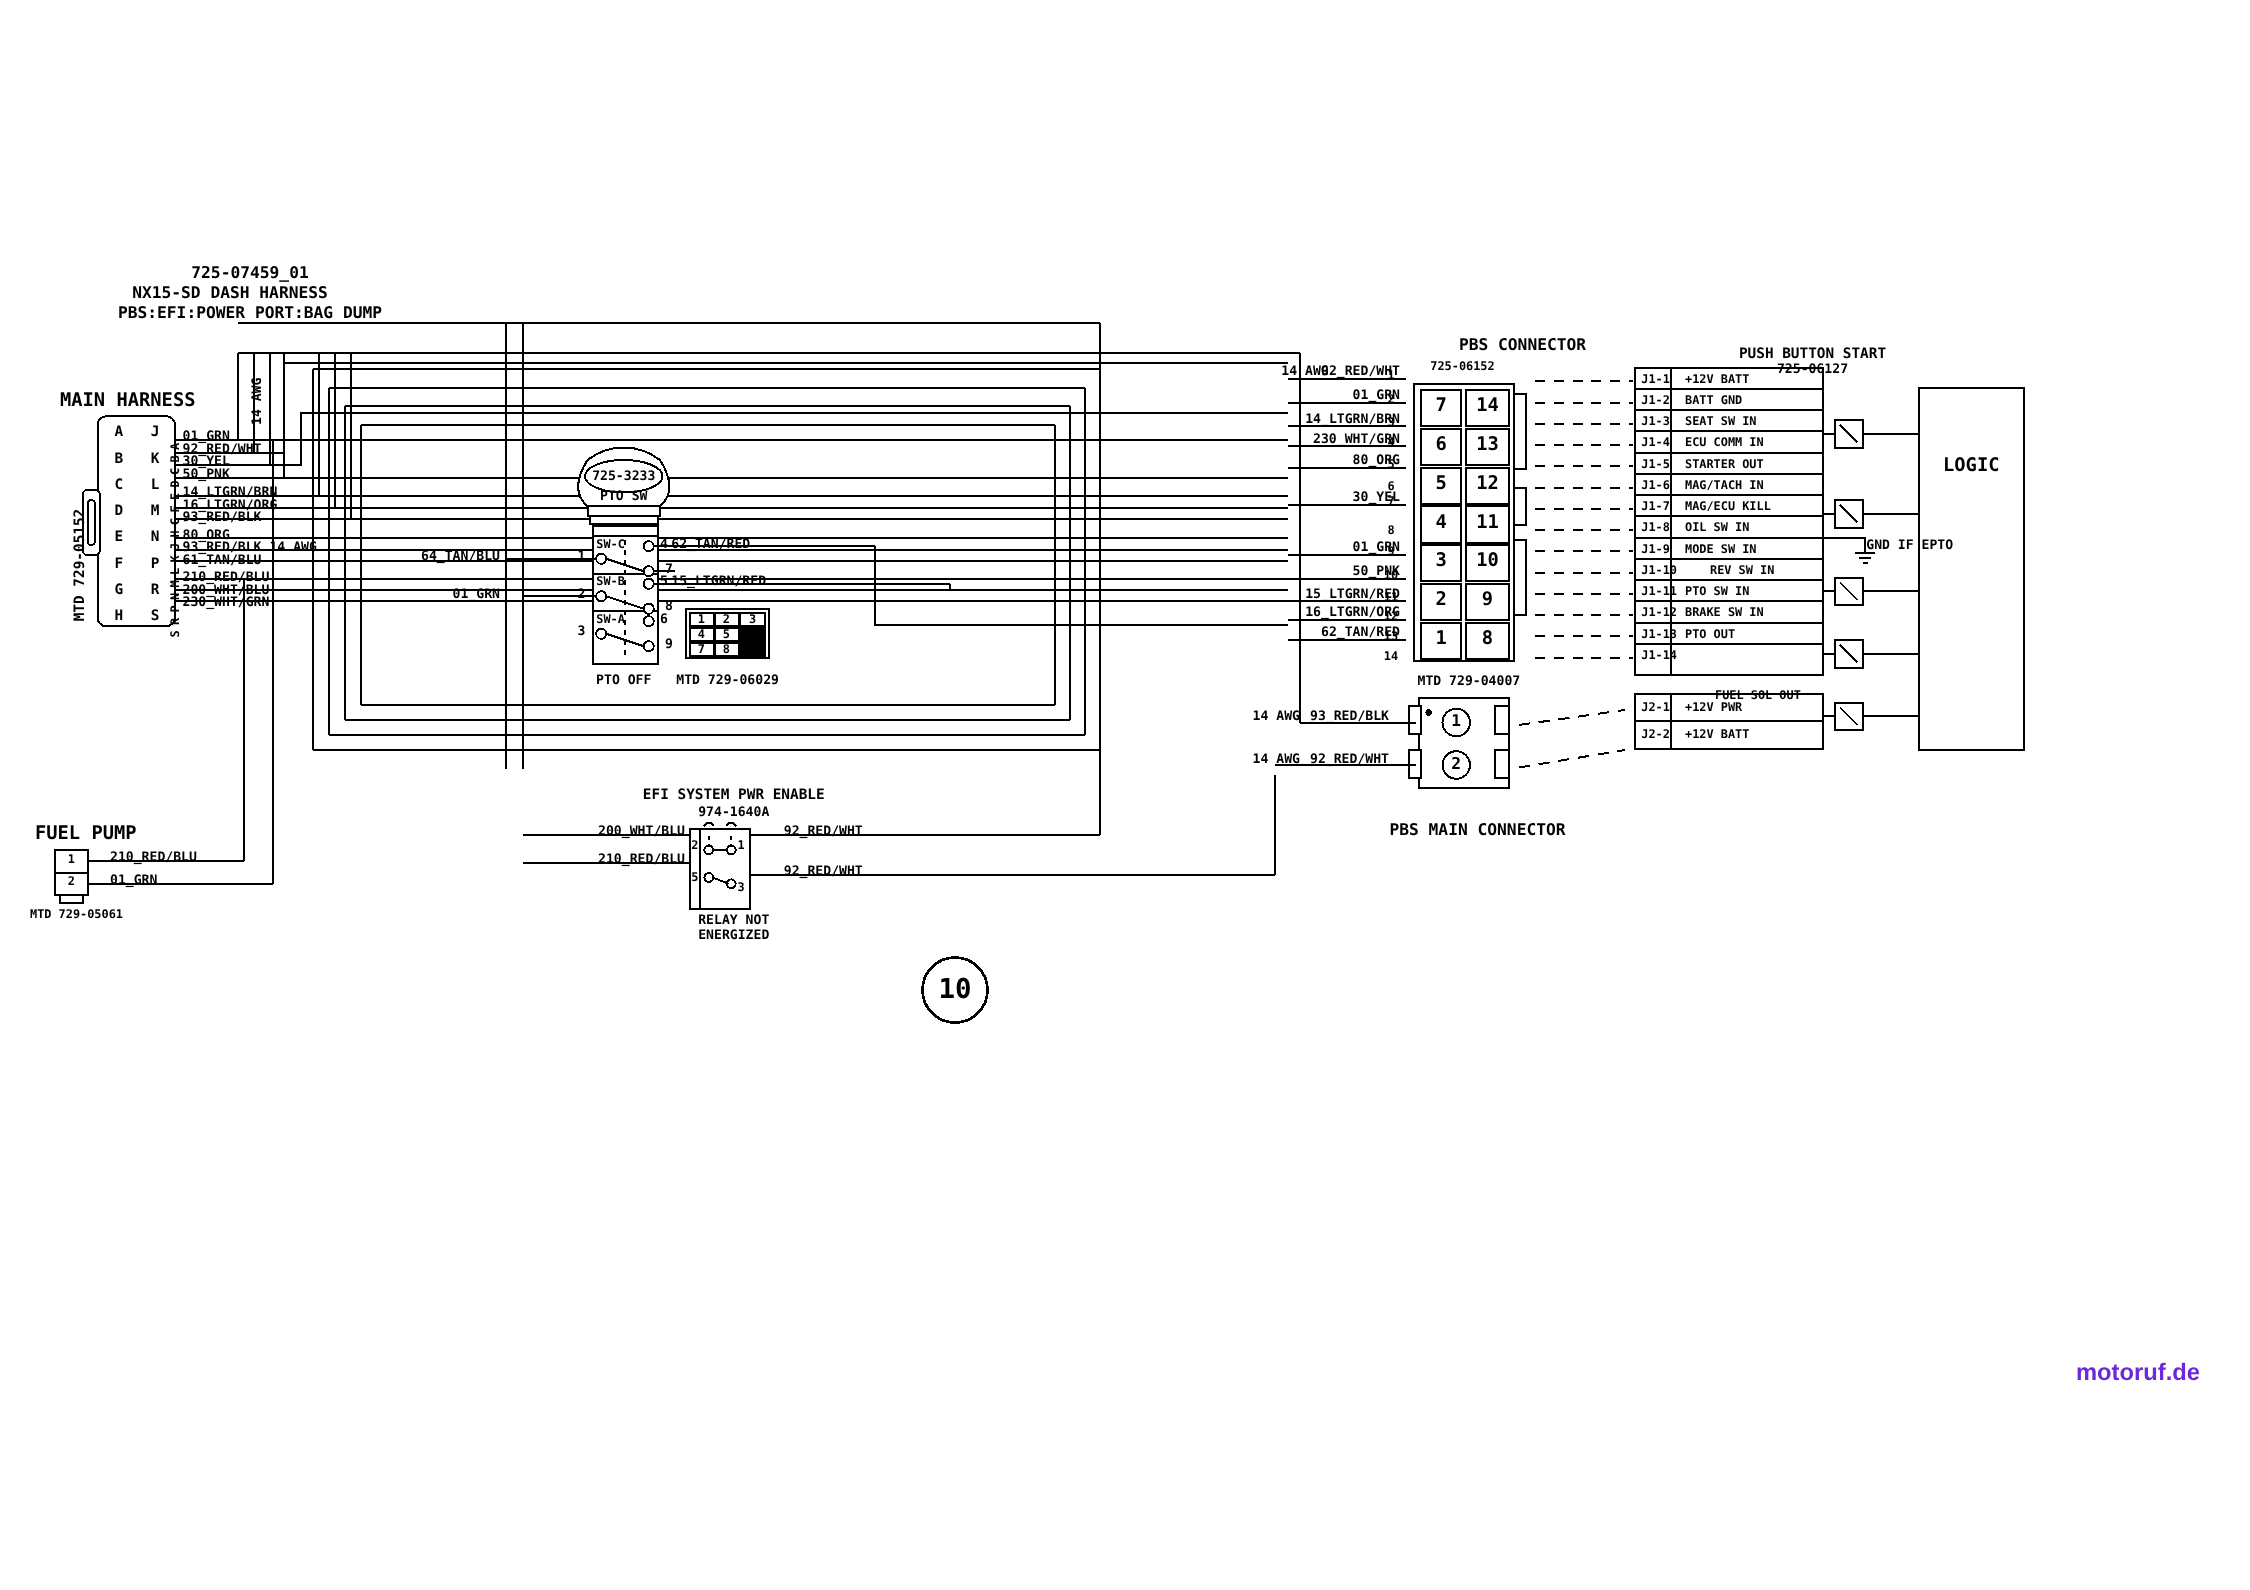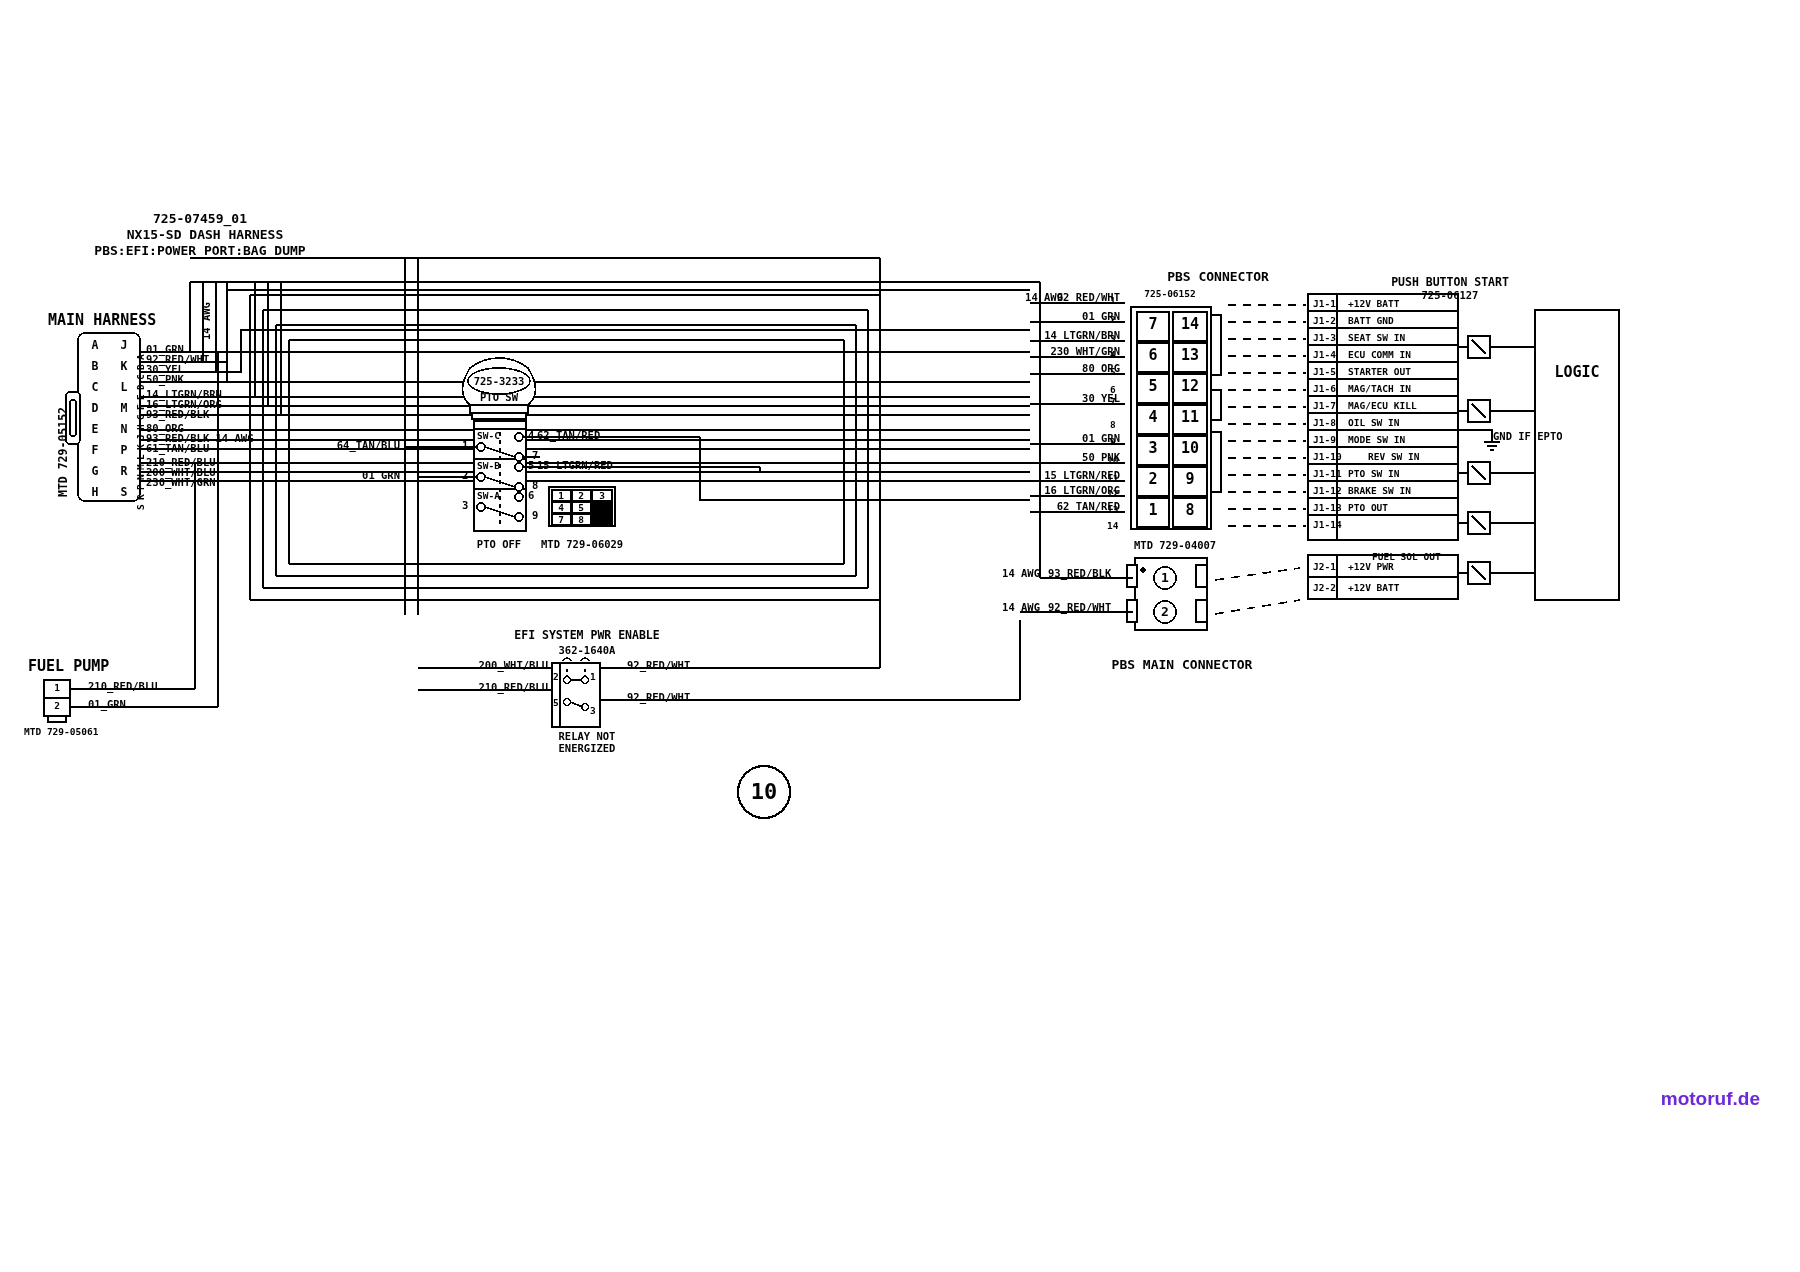--- a/index.html
+++ b/index.html
@@ -294,21 +294,21 @@
       <path d="M1484 442 L1500 442"></path>
       <path d="M1487 446 L1497 446"></path>
       <path d="M1490 450 L1494 450"></path>
     </g>
 
     <circle cx="764" cy="792" r="26" fill="#fff" stroke-width="2.2"></circle>
   </g>
 </svg>
 
 <div class="t f12 ctr" style="left:200px;top:212px;">725-07459_01</div>
-<div class="t f12 ctr" style="left:205px;top:228px;">NX15-SD DASH HARNESS</div>
+<div class="t f12 ctr" style="left:184px;top:228px;">NX15-SD DASH HARNESS</div>
 <div class="t f12 ctr" style="left:200px;top:244px;">PBS:EFI:POWER PORT:BAG DUMP</div>
 
 <div class="t f14" style="left:48px;top:313px;">MAIN HARNESS</div>
 <div class="t f11 rot" style="left:58px;top:497px;">MTD 729-05152</div>
 <div class="t f10 rot" style="left:201px;top:340px;">14 AWG</div>
 
 <div class="t f11 ctr" style="left:95px;top:340px;">A</div>
 <div class="t f11 ctr" style="left:95px;top:361px;">B</div>
 <div class="t f11 ctr" style="left:95px;top:382px;">C</div>
 <div class="t f11 ctr" style="left:95px;top:403px;">D</div>
@@ -385,21 +385,21 @@
 
 <div class="t f9 ctr" style="left:561px;top:491px;">1</div>
 <div class="t f9 ctr" style="left:581px;top:491px;">2</div>
 <div class="t f9 ctr" style="left:602px;top:491px;">3</div>
 <div class="t f9 ctr" style="left:561px;top:503px;">4</div>
 <div class="t f9 ctr" style="left:581px;top:503px;">5</div>
 <div class="t f9 ctr" style="left:561px;top:515px;">7</div>
 <div class="t f9 ctr" style="left:581px;top:515px;">8</div>
 
 <div class="t f11 ctr" style="left:587px;top:630px;">EFI SYSTEM PWR ENABLE</div>
-<div class="t f10 ctr" style="left:587px;top:645px;">362-1640A</div>
+<div class="t f10 ctr" style="left:587px;top:645px;">974-1640A</div>
 <div class="t f10 ctr" style="left:587px;top:731px;">RELAY NOT</div>
 <div class="t f10 ctr" style="left:587px;top:743px;">ENERGIZED</div>
 <div class="t f10 rgt" style="left:548px;top:660px;">200_WHT/BLU</div>
 <div class="t f10 rgt" style="left:548px;top:682px;">210_RED/BLU</div>
 <div class="t f10" style="left:627px;top:660px;">92_RED/WHT</div>
 <div class="t f10" style="left:627px;top:692px;">92_RED/WHT</div>
 <div class="t f9" style="left:553px;top:672px;">2</div>
 <div class="t f9" style="left:590px;top:672px;">1</div>
 <div class="t f9" style="left:553px;top:698px;">5</div>
 <div class="t f9" style="left:590px;top:706px;">3</div>

